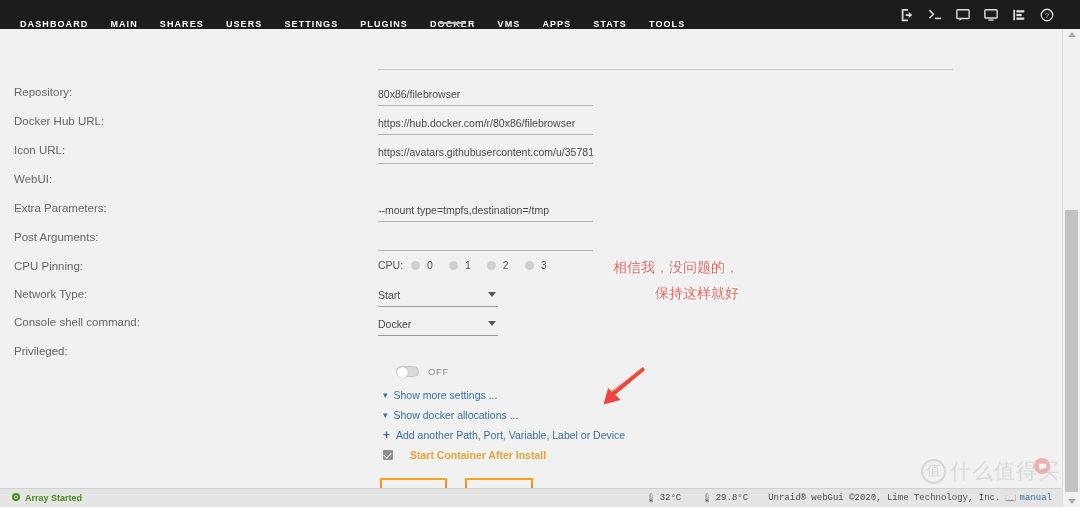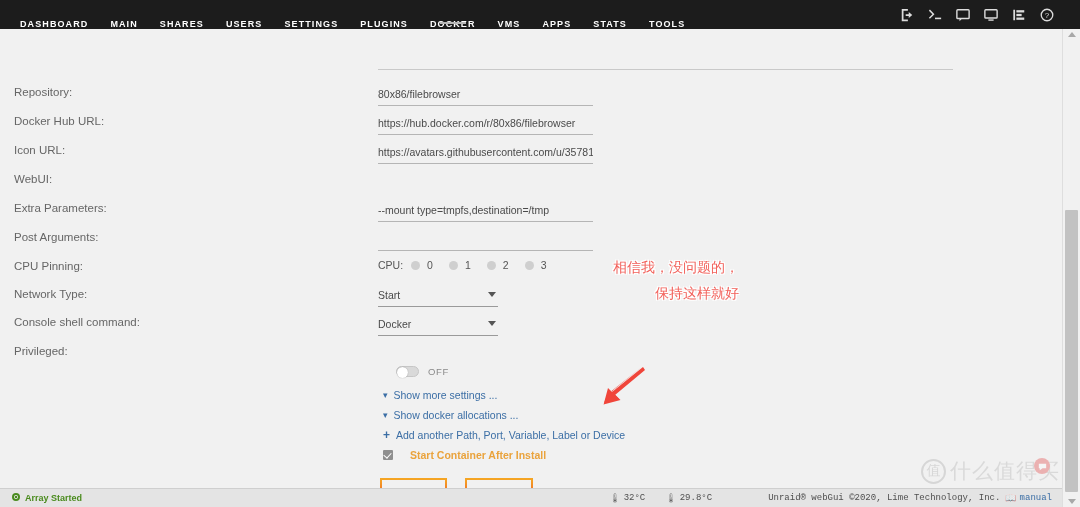--- a/index.html
+++ b/index.html
@@ -290,21 +290,21 @@
     width: 2px; height: 2px; background: #4a8b1e;
   }
   .footer-right {
     margin-left: auto;
     display: flex; align-items: center;
     padding-right: 10px;
     color: #4f4f4f;
   }
   .temp { display: flex; align-items: center; margin-right: 20px; }
   .temp-ico { margin-right: 3px; color: #666; font-size: 9px; }
-  .copyright { margin-right: 5px; color: #4f4f4f; white-space: nowrap; margin-left: 36px; }
+  .copyright { margin-right: 5px; color: #4f4f4f; white-space: nowrap; }
   .manual-link { color: #3b6ea5; cursor: pointer; display: flex; align-items: center; }
   .manual-ico { margin-right: 3px; color: #3b6ea5; }
 
   
   .scrollbar {
     position: absolute; right: 0; top: 29px;
     width: 18px; height: 478px;
     background: #f1f1f1;
     border-left: 1px solid #dedede;
   }

